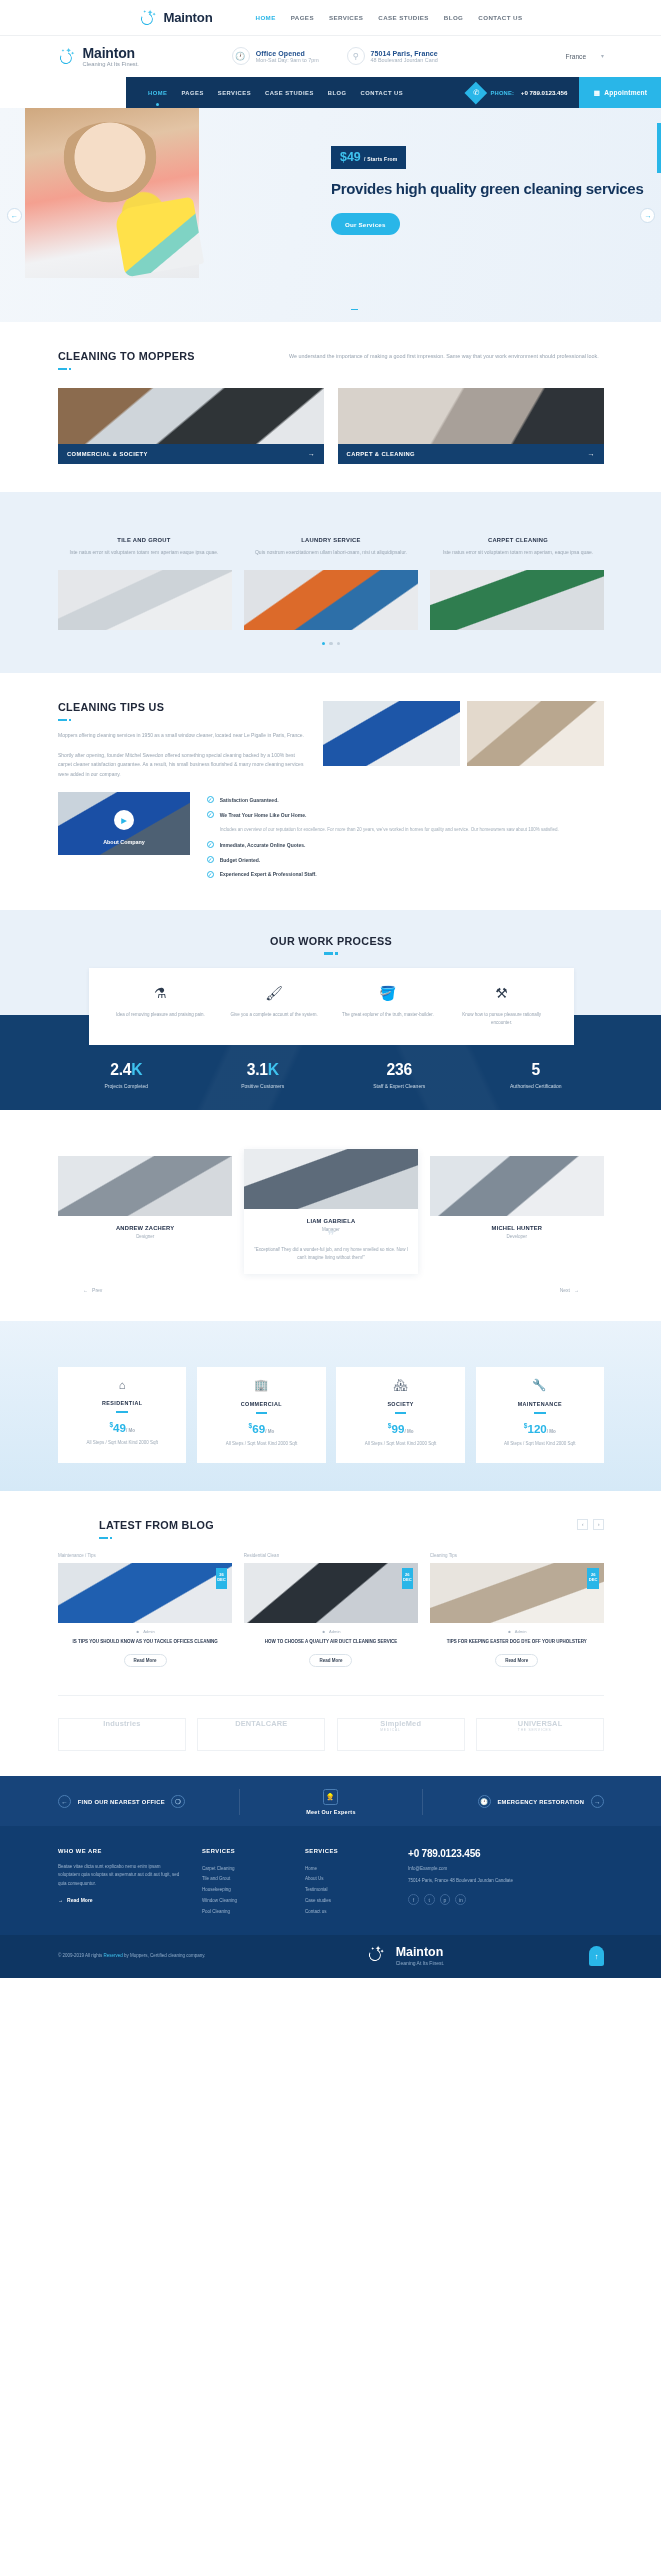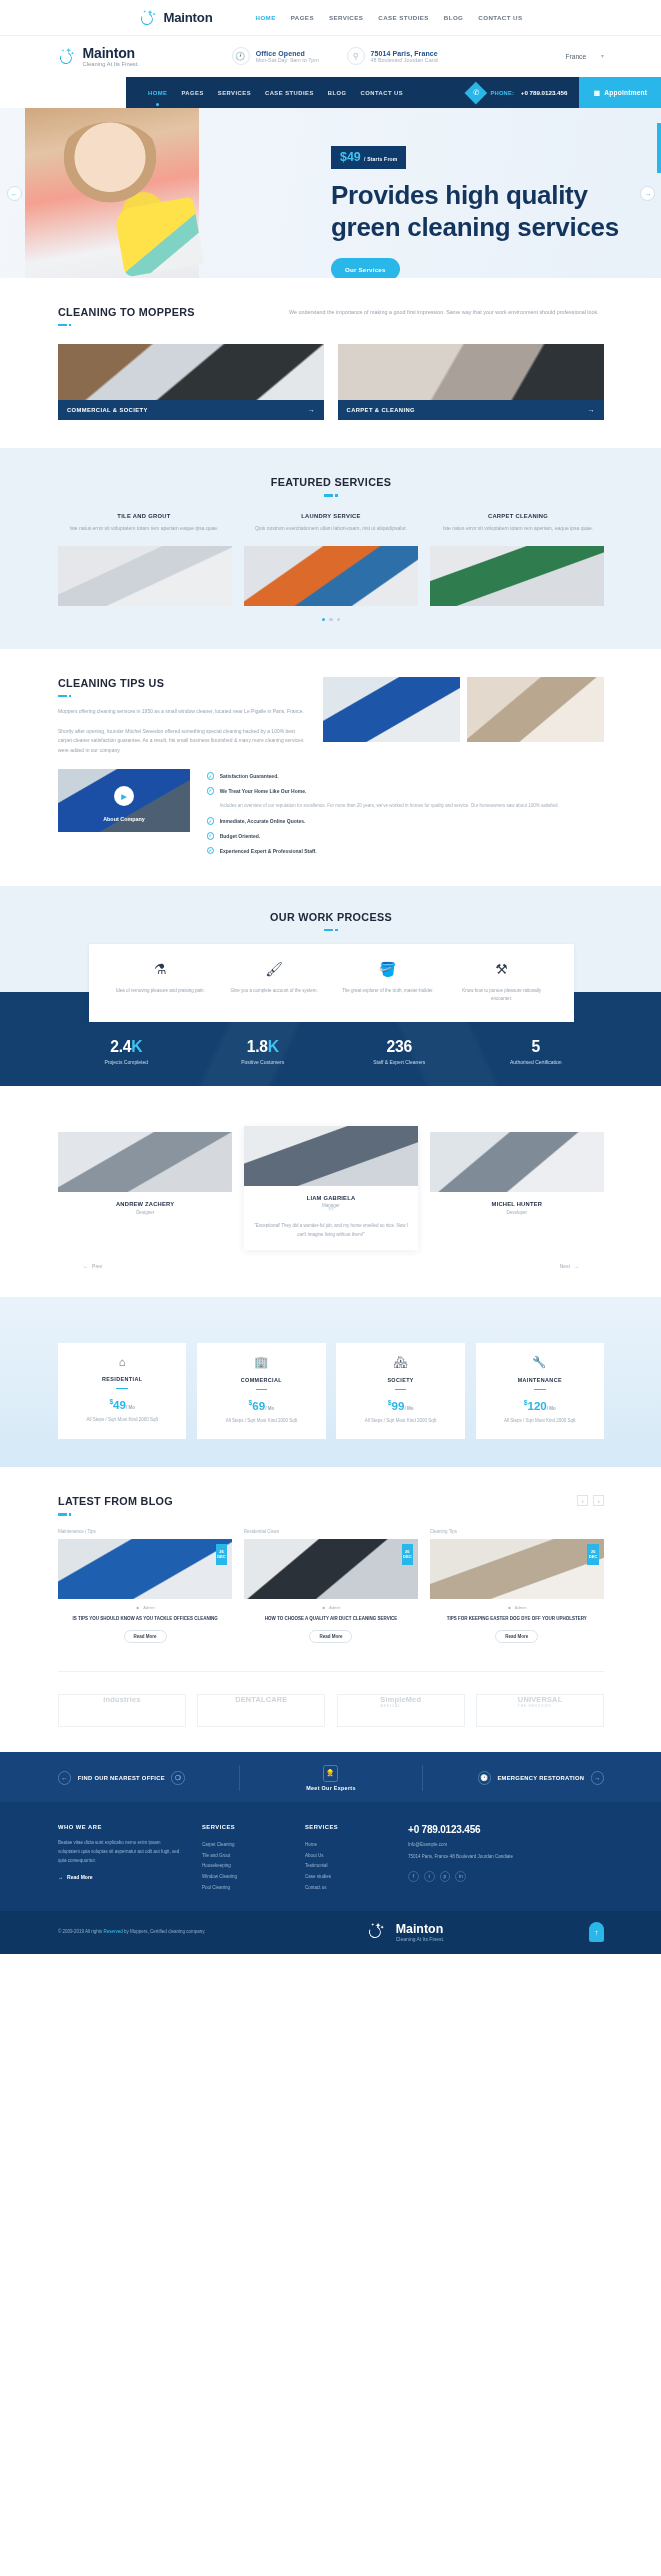--- a/index.html
+++ b/index.html
@@ -47,36 +47,36 @@
   .mainnav-links a.active { color:#3fc3ef; }
   .mainnav-links a.active:after { content:""; position:absolute; left:50%; bottom:-10.8px; width:3.3px; height:3.3px; margin-left:-1.7px; border-radius:50%; background:#3fc3ef; }
   .nav-phone { display:flex; align-items:center; gap:6.6px; margin-left:auto; padding-right:11.6px; }
   .diamond { width:15.7px; height:15.7px; background:#29b6e8; transform:rotate(45deg); display:flex; align-items:center; justify-content:center; }
   .diamond span { transform:rotate(-45deg); color:#fff; font-size:7.4px; }
   .nav-phone .lbl { font-size:5.8px; font-weight:700; color:#3fc3ef; letter-spacing:0.2px; }
   .nav-phone .num { font-size:6.2px; font-weight:700; color:#fff; }
   .appt-btn { width:83px; background:#29b6e8; display:flex; align-items:center; justify-content:center; gap:4.1px; color:#fff; font-size:6.6px; font-weight:700; letter-spacing:0.2px; }
 
   
-  .hero { height:170px; background:linear-gradient(100deg,#f3f7fb 0%,#eef4fa 45%,#e9f1f9 100%); position:relative; overflow:hidden; }
+  .hero { height:214px; background:linear-gradient(100deg,#f3f7fb 0%,#eef4fa 45%,#e9f1f9 100%); position:relative; overflow:hidden; }
   .hero-photo { position:absolute; left:25px; top:0; width:174px; height:170px;
     background:
       radial-gradient(circle at 52% 24%, #f0d9c8 0 16%, transparent 17%),
       radial-gradient(circle at 68% 62%, #f7d94a 0 13%, transparent 14%),
       linear-gradient(170deg,#cfa87f 0%,#e3c4a5 24%,#f4a090 48%,#f1f2f4 78%,#e9ebee 100%);
   }
   .hero-photo:before { content:""; position:absolute; left:18%; top:8%; width:62%; height:52%;
     background:radial-gradient(ellipse at 50% 40%, #f5ddc7 0 46%, #c8a178 47% 60%, transparent 61%); border-radius:50%; }
   .hero-photo:after { content:""; position:absolute; left:54%; top:56%; width:46%; height:40%;
     background:linear-gradient(150deg,#ffe14a 0 55%, #7fd3c4 56% 72%, #eef0f2 73%); border-radius:18px 6.6px 3.3px 8.3px; transform:rotate(-10deg); }
   .hero-inner { position:absolute; left:331px; top:38px; }
   .price-tag { display:inline-flex; align-items:baseline; gap:3.3px; background:#0e3b6b; padding:5px 9px 5.8px; }
   .price-tag .amt { font-size:12.4px; font-weight:700; color:#3fc3ef; line-height:1; }
   .price-tag .lb { font-size:5px; font-weight:700; color:#fff; letter-spacing:0.2px; }
-  .hero-h1 { margin-top:10.8px; font-size:26px; line-height:1.22; font-weight:700; color:#13345c; letter-spacing:-0.3px; }
+  .hero-h1 { margin-top:10.8px; font-size:15px; line-height:1.22; font-weight:700; color:#13345c; letter-spacing:-0.3px; }
   .hero-btn { margin-top:15px; display:inline-block; background:#29b6e8; color:#fff; font-size:6.2px; font-weight:700; padding:7.4px 14px; border-radius:12.4px; letter-spacing:0.2px; }
   .hero-arrow { position:absolute; top:50%; margin-top:-7.4px; width:15px; height:15px; border-radius:50%; border:0.8px solid #cfe0ee; background:#fff; color:#29b6e8; font-size:7.4px; display:flex; align-items:center; justify-content:center; }
   .hero-arrow.l { left:6.6px; } .hero-arrow.r { right:6.6px; }
   .hero-dots { position:absolute; left:351px; bottom:11.6px; display:flex; gap:3.3px; }
   .hero-dots i { width:7.4px; height:1.7px; background:#9fb2c4; display:block; }
   .hero-dots i.on { background:#29b6e8; }
   .hero-edge { position:absolute; right:0; top:15px; width:5px; height:50px; background:#29b6e8; }
 
   
   .sec { padding:28px 0; }
@@ -168,21 +168,21 @@
   .price-row { display:flex; gap:10.8px; margin-top:18px; }
   .pcard { flex:1; background:#fff; text-align:center; padding:11.6px 6.6px 15px; }
   .pcard .pic { font-size:11.6px; color:#566475; display:block; margin-bottom:8.3px; }
   .pcard .pt { font-size:5.4px; font-weight:700; color:#233149; letter-spacing:0.4px; }
   .pcard .pdash { margin:5.8px auto 8.3px; width:11.6px; height:1.7px; background:#29b6e8; }
   .pcard .pp { font-size:11.6px; font-weight:700; color:#29b6e8; }
   .pcard .pp sup { font-size:6.6px; } .pcard .pp em { font-style:normal; font-size:4.5px; color:#9fabb8; }
   .pcard .pd { font-size:4.5px; color:#9fabb8; margin-top:5px; line-height:1.7; }
 
   
-  .blog-head { display:flex; align-items:flex-start; }
+  .blog-head { display:flex; align-items:flex-start;margin-left:41px; }
   .blog-nav { margin-left:auto; display:flex; gap:5px; }
   .blog-nav i { width:10.8px; height:10.8px; border:0.8px solid #dde5ec; color:#9fabb8; font-size:5.8px; display:flex; align-items:center; justify-content:center; font-style:normal; }
   .blog-row { display:flex; gap:11.6px; margin-top:13.2px; }
   .bcard { flex:1; }
   .bcat { font-size:4.5px; color:#a6b2bf; margin-bottom:5px; }
   .bimg { height:60px; position:relative; }
   .bi1 { background:linear-gradient(150deg,#dfe4e9 0 26%, #1f5fb0 27% 64%, #e7eaee 65%); }
   .bi2 { background:linear-gradient(140deg,#e5e8eb 0 30%, #2a3138 31% 58%, #c9ced4 59%); }
   .bi3 { background:linear-gradient(160deg,#e8e4de 0 36%, #b9aa96 37% 66%, #f1eee9 67%); }
   .bimg .bbadge { position:absolute; right:5px; top:5px; width:11.6px; height:21.5px; background:#29b6e8; color:#fff; font-size:4.1px; font-weight:700; display:flex; flex-direction:column; align-items:center; justify-content:center; line-height:1.2; }
@@ -350,27 +350,20 @@
             <span>CARPET &amp; CLEANING</span>
             <span class="ar">→</span>
           </div>
         </div>
       </div>
     </div>
   </div>
 
   <div class="sec bg-light">
     <div class="container">
-      <div class="centered">
-        <div class="sec-title">FEATURED SERVICES</div>
-        <div class="dash ctr">
-            <i></i>
-            <i class="s"></i>
-          </div>
-      </div>
       <div class="feat-cols">
         <div class="feat-col">
           <h4>TILE AND GROUT</h4>
           <p>Iste natus error sit voluptatem totam rem aperiam eaque ipsa quae.</p>
         </div>
         <div class="feat-col">
           <h4>LAUNDRY SERVICE</h4>
           <p>Quis nostrum exercitationem ullam labori-osam, nisi ut aliquidipsalur.</p>
         </div>
         <div class="feat-col">
@@ -471,21 +464,21 @@
         </div>
       </div>
       <div class="stats-band">
         <div class="container">
           <div class="stats">
             <div class="stat">
               <div class="n"><span>2.4</span><em>K</em></div>
               <div class="l">Projects Completed</div>
             </div>
             <div class="stat">
-              <div class="n"><span>1.8</span><em>K</em></div>
+              <div class="n"><span>3.1</span><em>K</em></div>
               <div class="l">Positive Customers</div>
             </div>
             <div class="stat">
               <div class="n"><span>236</span><em></em></div>
               <div class="l">Staff &amp; Expert Cleaners</div>
             </div>
             <div class="stat">
               <div class="n"><span>5</span><em></em></div>
               <div class="l">Authorised Certification</div>
             </div>

